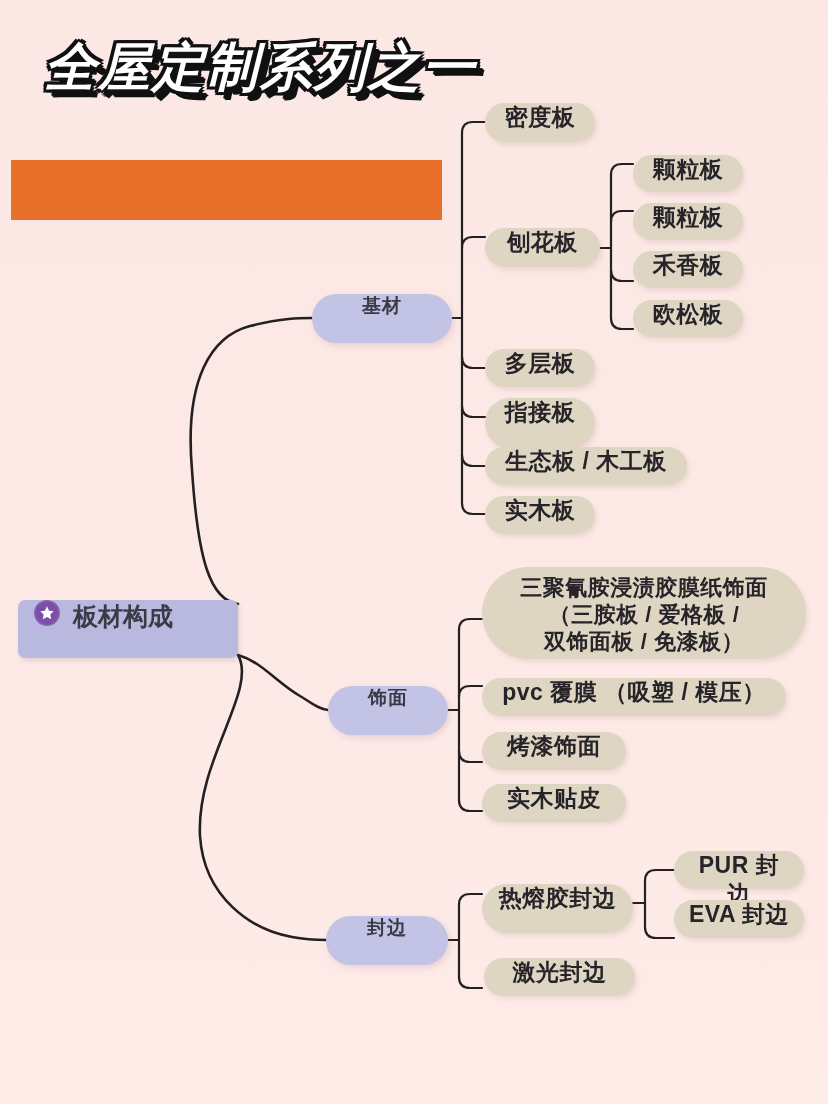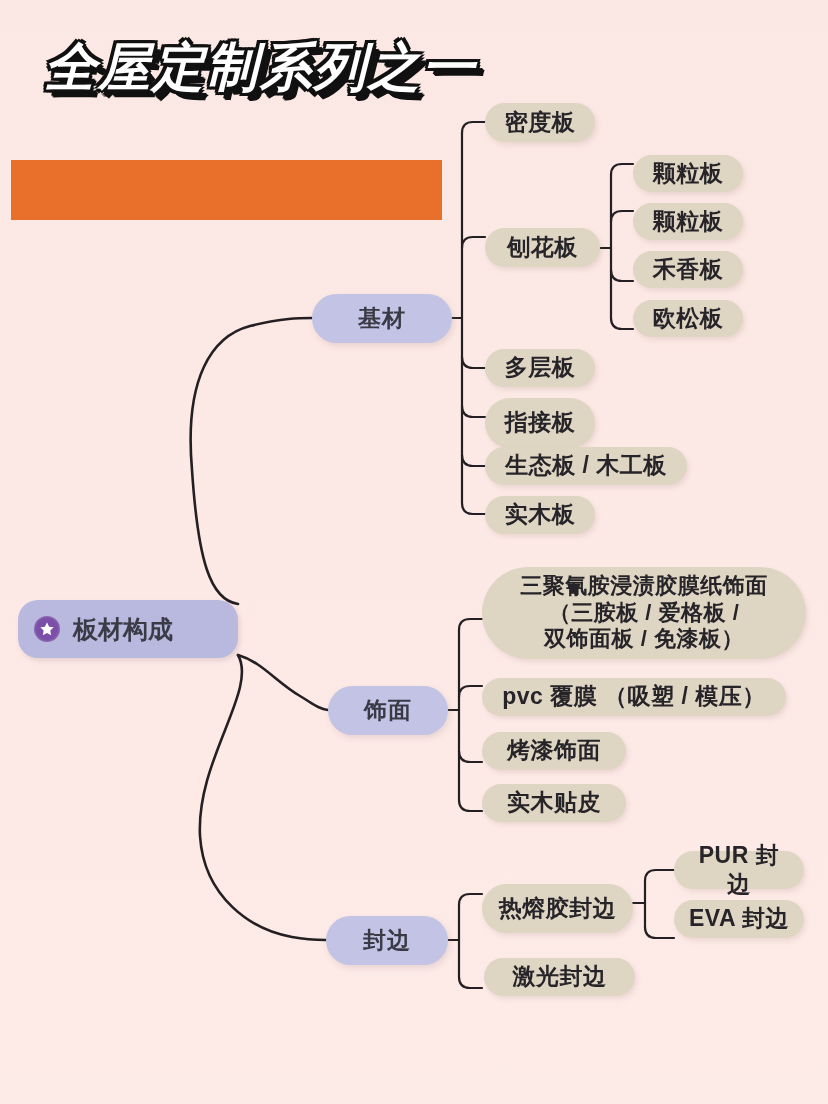--- a/index.html
+++ b/index.html
@@ -75,21 +75,20 @@
     left: 18px;
     top: 143px;
     font-size: 56px;
     letter-spacing: 9px;
   }
 
   
   .node {
     position: absolute;
     display: flex;
-    align-items: center;
     justify-content: center;
     text-align: center;
     color: #2c2c33;
     font-weight: bold;
     line-height: 1.28;
     white-space: pre-line;
   }
 
   
   .node.root {
@@ -112,21 +111,21 @@
     flex: 0 0 auto;
     box-shadow: inset 0 0 3px rgba(255,255,255,.35);
   }
   .star-badge svg { display:block; }
 
   
   .node.branch {
     background: #c3c3e6;
     border-radius: 999px;
     box-shadow: 2px 3px 6px rgba(150,120,130,.20);
-    font-size: 23px;
+    font-size: 19px;
     color: #3a3a46;
     letter-spacing: 1px;
   }
 
   
   .node.leaf {
     background: #ded5c3;
     border-radius: 999px;
     box-shadow: 2px 3px 5px rgba(160,130,120,.18);
     font-size: 23px;
@@ -198,21 +197,21 @@
     </g>
 
     <g fill="none" stroke="#241f22" stroke-width="2.2" stroke-linecap="round" stroke-linejoin="round">
       <path d="M633 903 H 645"></path>
       <path d="M645 881 V 927"></path>
       <path d="M645 881 q 0 -11 11 -11 H 674"></path>
       <path d="M645 927 q 0 11 11 11 H 674"></path>
     </g>
   </svg>
 
-  <div class="node root" style="left:18px; top:600px; width:220px; height:58px;border-radius:20px;">
+  <div class="node root" style="left:18px; top:600px; width:220px; height:58px;">
     <span class="star-badge">
       <svg width="16" height="16" viewBox="0 0 24 24">
         <polygon points="12,2 15.1,8.6 22,9.5 17,14.4 18.3,21.4 12,18 5.7,21.4 7,14.4 2,9.5 8.9,8.6" fill="#ffffff"></polygon>
       </svg>
     </span>
     <span>板材构成</span>
   </div>
 
   <div class="node branch" style="left:312px; top:294px; width:140px; height:49px;">
     <span>基材</span>

